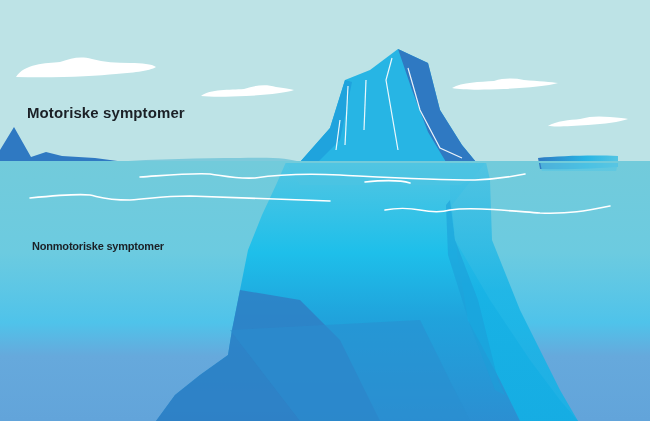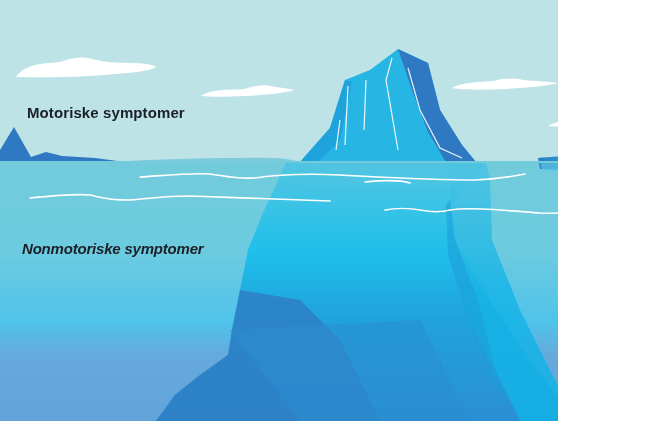--- a/index.html
+++ b/index.html
@@ -1,28 +1,28 @@
 <!DOCTYPE html>
 <html><head>
   <meta charset="utf-8">
   <style>
     html, body { margin: 0; padding: 0; background: #ffffff; }
     body { width: 650px; height: 421px; overflow: hidden; }
-    .scene { position: relative; width: 558px; height: 421px; overflow: hidden; }
+    .scene { position: relative; width: 650px; height: 421px; overflow: hidden; }
     .scene svg { position: absolute; left: 0; top: 0; display: block; }
     .label {
       position: absolute;
       font-family: "Liberation Sans", sans-serif;
       font-weight: bold;
       color: #1b2026;
       white-space: nowrap;
       letter-spacing: 0.1px;
     }
     .label-above { left: 27px; top: 104px; font-size: 15px; }
-    .label-below { left: 22px; top: 240px; font-size: 15px; letter-spacing: -0.2px; font-style: italic; }
+    .label-below { left: 32px; top: 240px; font-size: 11px; letter-spacing: -0.2px; }
   </style>
 </head>
 <body>
 
 <div class="scene">
   <svg width="650" height="421" viewBox="0 0 650 421" xmlns="http://www.w3.org/2000/svg">
     <defs>
       <linearGradient id="waterGrad" x1="0" y1="0" x2="0" y2="1">
         <stop offset="0" stop-color="#72cbdb"></stop>
         <stop offset="0.35" stop-color="#6ccbe0"></stop>

